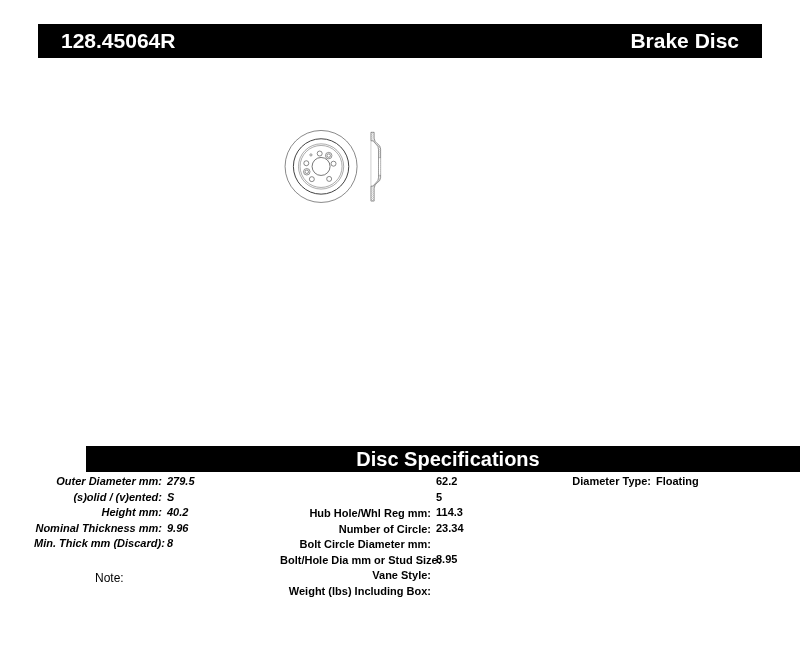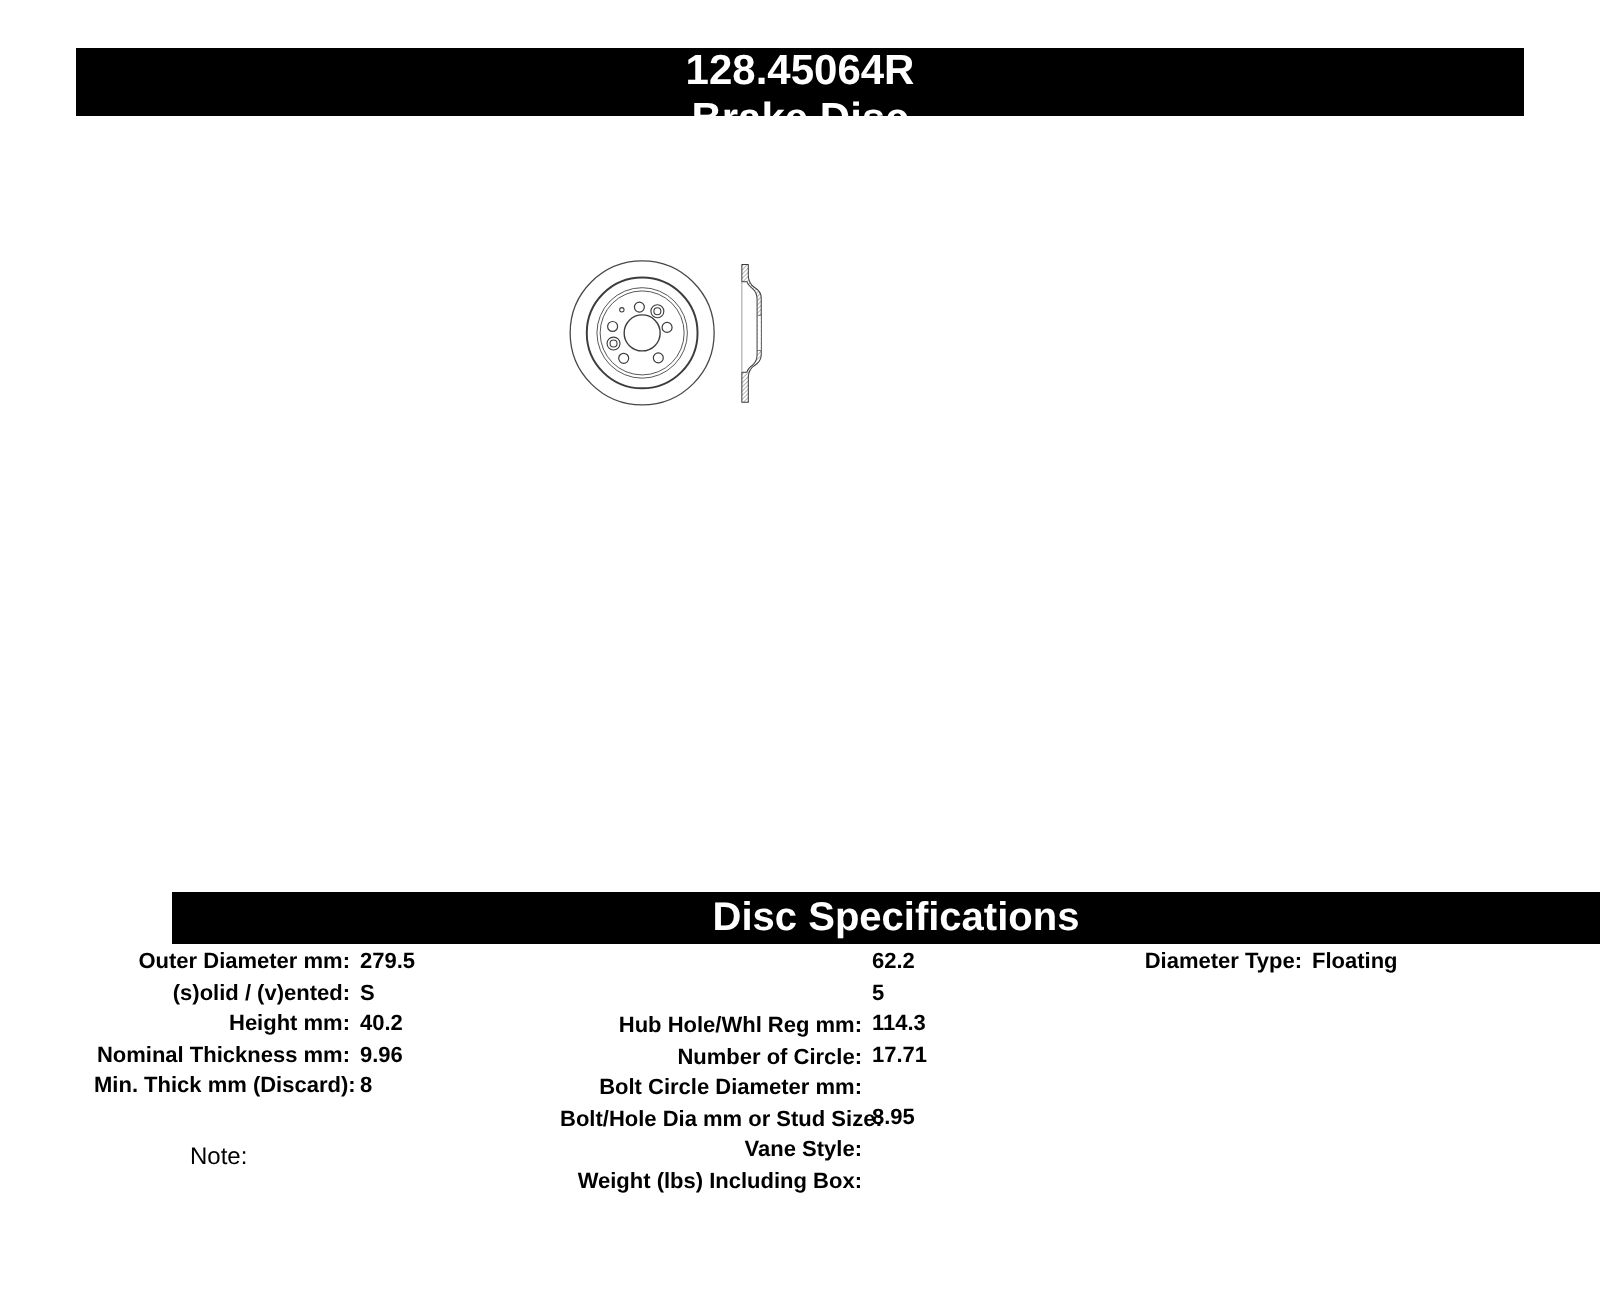--- a/index.html
+++ b/index.html
@@ -4,32 +4,32 @@
 <style>
   html,body{margin:0;padding:0;background:#ffffff;}
   .page{
     position:relative;width:800px;height:655px;background:#ffffff;overflow:hidden;
     font-family:"Liberation Sans", sans-serif;color:#000000;
   }
   .topbar{
     position:absolute;left:38px;top:24px;width:724px;height:34px;
     background:#000000;color:#ffffff;
     display:flex;align-items:center;justify-content:space-between;
-    padding:0 11px;box-sizing:border-box;
-    font-size:21px;font-weight:bold;flex-direction:column;
+    padding:0 23px;box-sizing:border-box;
+    font-size:21px;font-weight:bold;
   }
   .section-bar{
     position:absolute;left:38px;top:446px;width:724px;height:26px;
     background:#000000;color:#ffffff;
     display:flex;align-items:center;justify-content:center;
     font-size:20px;font-weight:bold;margin-left:48px;
   }
   .drawing{position:absolute;left:280px;top:100px;width:240px;height:180px;}
   .col{position:absolute;top:474px;}
-  .col-left{left:47px;width:250px;}
+  .col-left{left:34px;width:250px;font-style:italic;}
   .col-mid{left:280px;width:270px;}
   .col-right{left:556px;width:220px;}
   .row{display:flex;height:15.5px;line-height:15.5px;font-size:11px;font-weight:bold;white-space:nowrap;}
   .lbl{text-align:right;flex:none;}
   .col-left .lbl{width:128px;}
   .col-mid .lbl{width:151px;margin-top:32px;}
   .col-right .lbl{width:95px;}
   .val{padding-left:5px;}
   .note{
     position:absolute;left:95px;top:571px;
@@ -126,21 +126,21 @@
     <div class="row">
       <span class="lbl">Number of Circle:</span>
       <span class="val">5</span>
     </div>
     <div class="row">
       <span class="lbl">Bolt Circle Diameter mm:</span>
       <span class="val">114.3</span>
     </div>
     <div class="row">
       <span class="lbl">Bolt/Hole Dia mm or Stud Size:</span>
-      <span class="val">17.71</span>
+      <span class="val">23.34</span>
     </div>
     <div class="row">
       <span class="lbl">Vane Style:</span>
       <span class="val"></span>
     </div>
     <div class="row">
       <span class="lbl">Weight (lbs) Including Box:</span>
       <span class="val">8.95</span>
     </div>
   </div>

